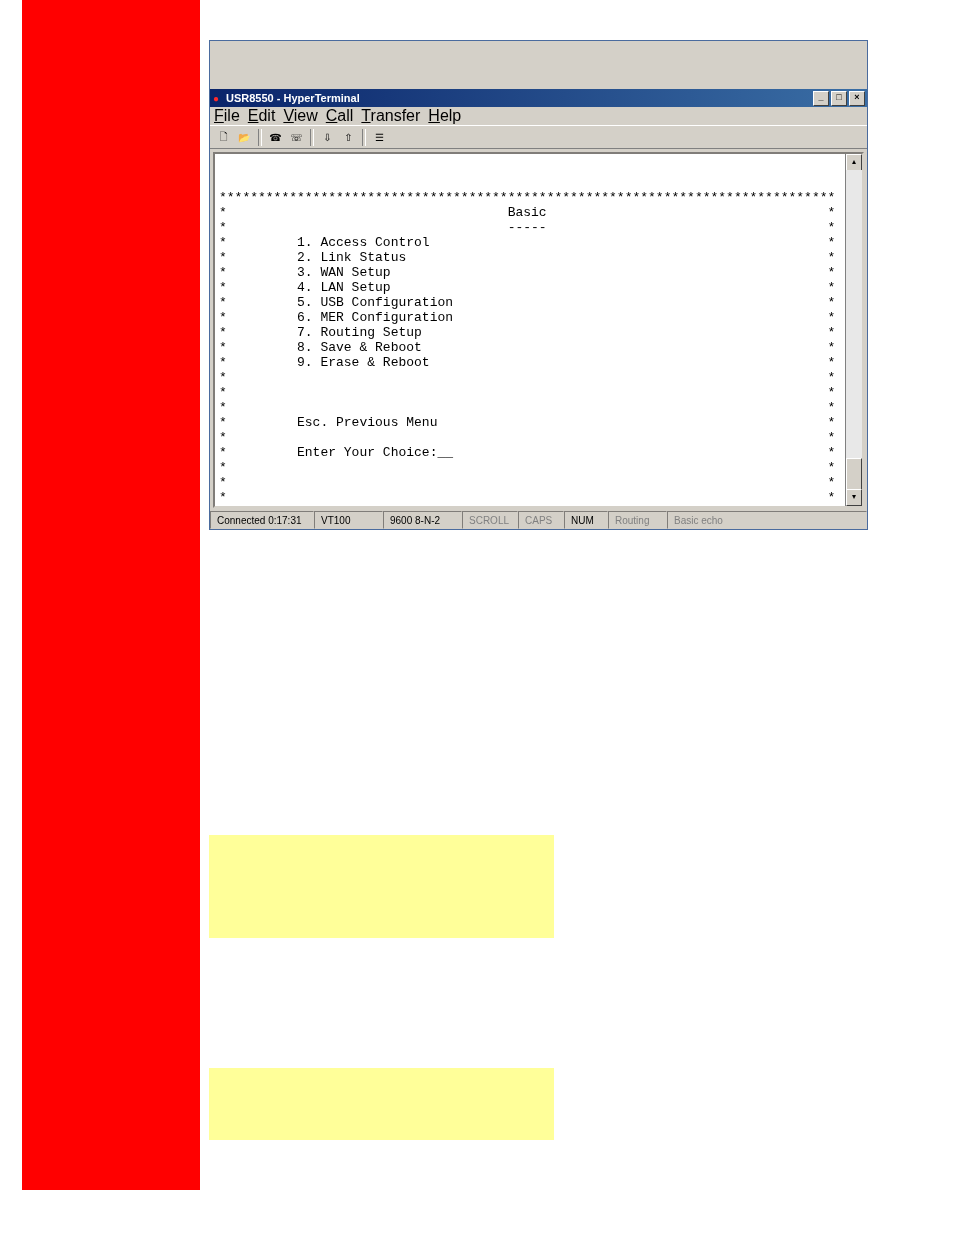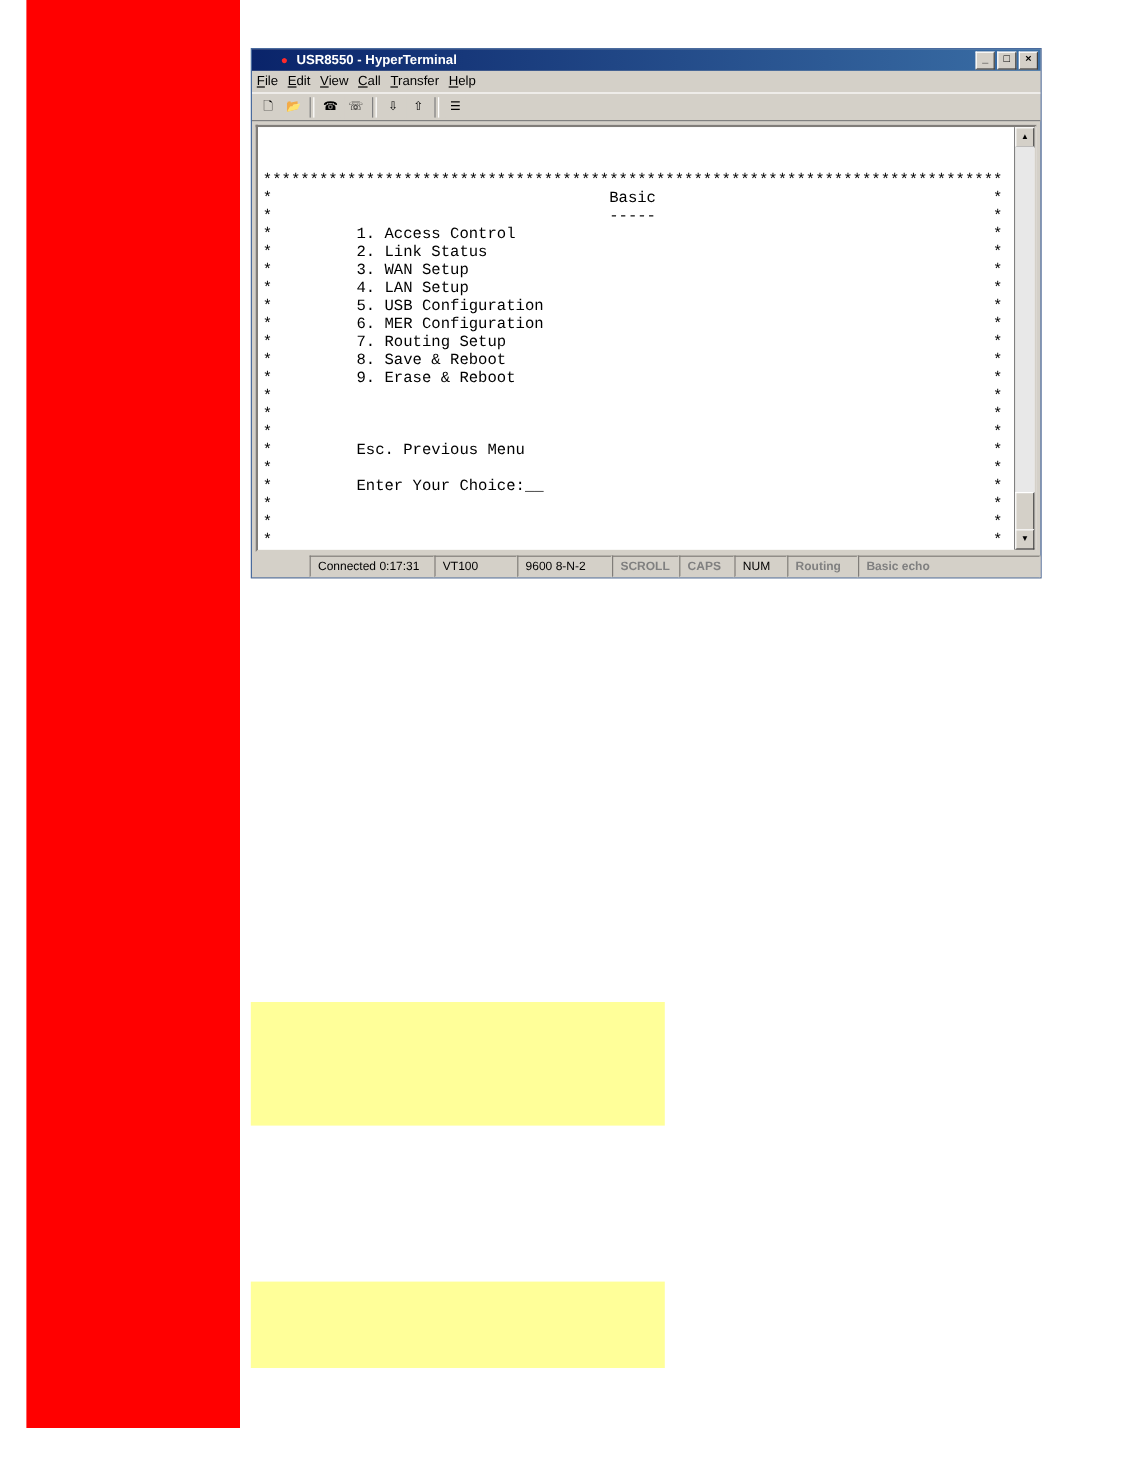--- a/index.html
+++ b/index.html
@@ -28,24 +28,25 @@
     background: #d4d0c8;
     font-family: Tahoma, Arial, sans-serif;
     font-size: 11px;
   }
   .titlebar {
     height: 18px;
     background: linear-gradient(to right, #0a246a, #3a6ea5);
     color: #fff;
     display: flex;
     align-items: center;
-    padding-left: 21px;
+    padding-left: 0;
     font-weight: bold;
     font-size: 11px;
     position: relative;
+    margin-top: 48px;
   }
   .titlebar .icon {
     width: 12px;
     height: 12px;
     margin-right: 4px;
     display: inline-flex;
     align-items: center;
     justify-content: center;
   }
   .titlebar .icon::before {
@@ -74,21 +75,21 @@
     font-family: Arial, sans-serif;
     font-weight: bold;
   }
   .menubar {
     height: 18px;
     background: #d4d0c8;
     padding-left: 4px;
     display: flex;
     align-items: center;
     gap: 8px;
-    font-size: 11px;
+    font-size: 16px;
     color: #000;
   }
   .menubar span u {
     text-decoration: underline;
   }
   .toolbar {
     height: 22px;
     background: #d4d0c8;
     border-top: 1px solid #fff;
     border-bottom: 1px solid #808080;
@@ -167,33 +168,31 @@
     border: 1px solid #fff;
     border-right-color: #404040;
     border-bottom-color: #404040;
   }
   .statusbar {
     height: 18px;
     background: #d4d0c8;
     display: flex;
     font-size: 10px;
     color: #000;
-    padding-left: 48px;
   }
   .status-cell {
     border: 1px inset #d4d0c8;
     padding: 1px 6px;
     margin-right: 0;
     display: flex;
     align-items: center;
     white-space: nowrap;
   }
   .status-cell.disabled {
     color: #808080;
-    font-weight: bold;
   }
   .content-area {
     position: absolute;
     left: 209px;
     top: 475px;
     width: 657px;
   }
   .yellow-box {
     background: #ffff99;
     border: 0;

